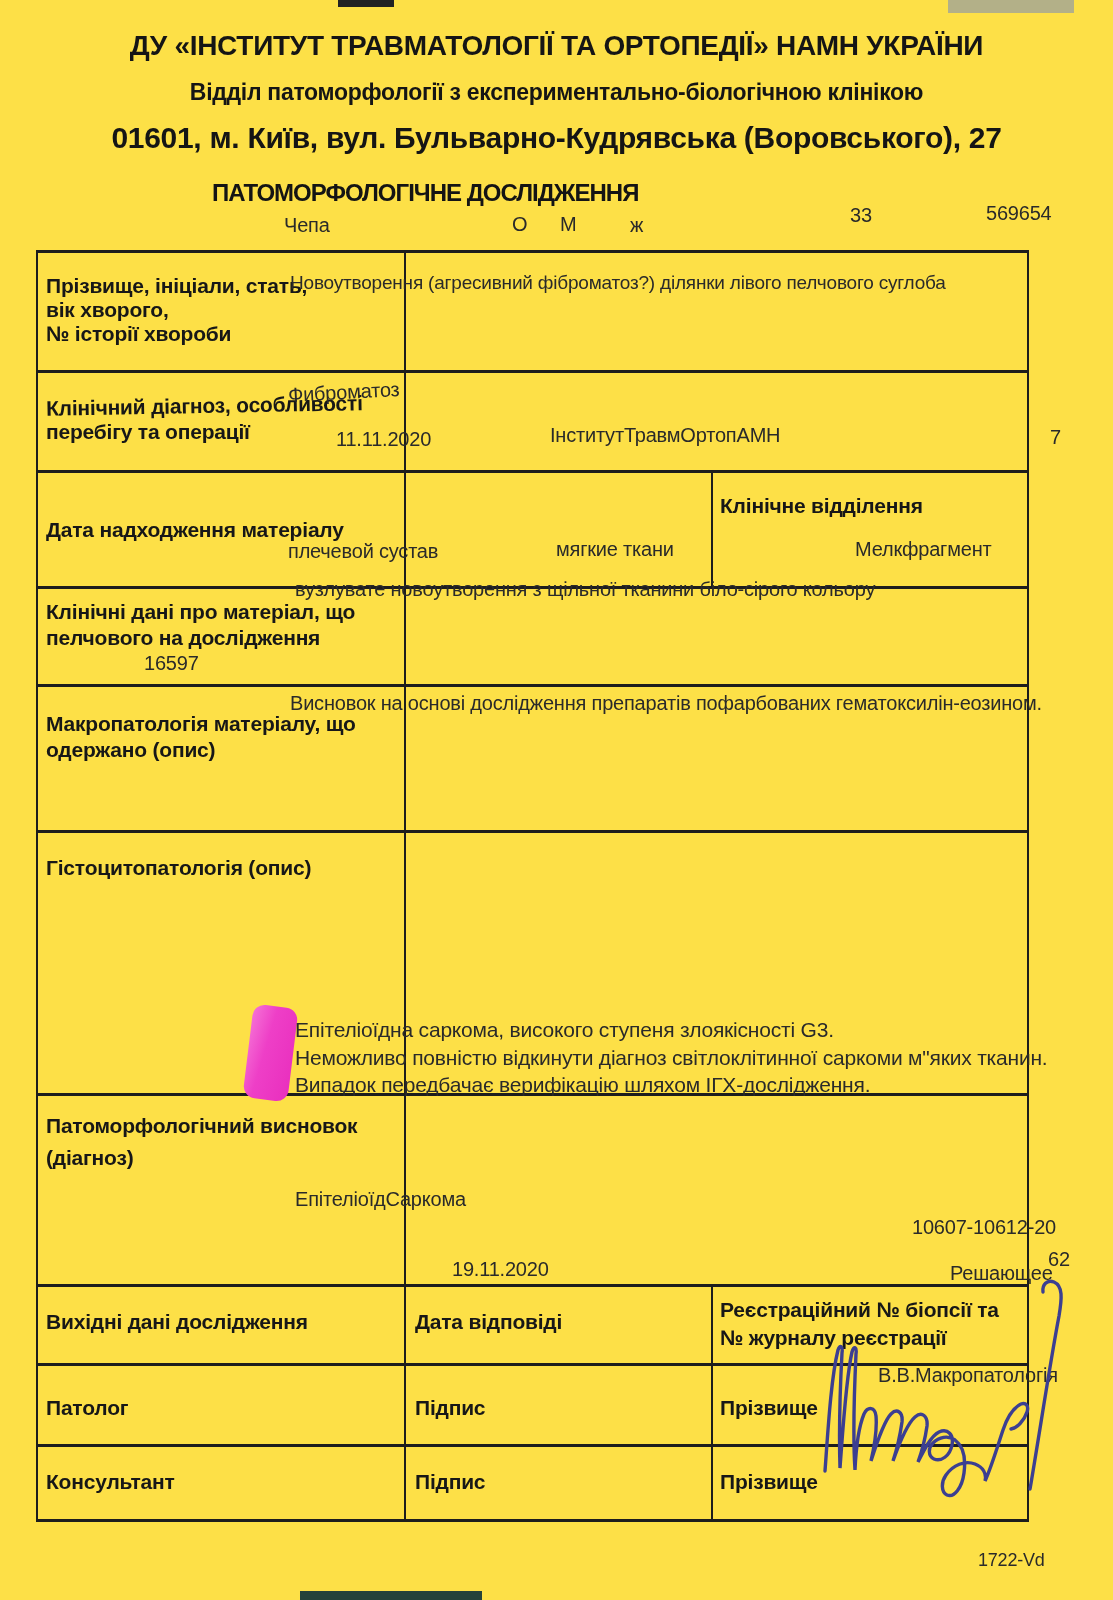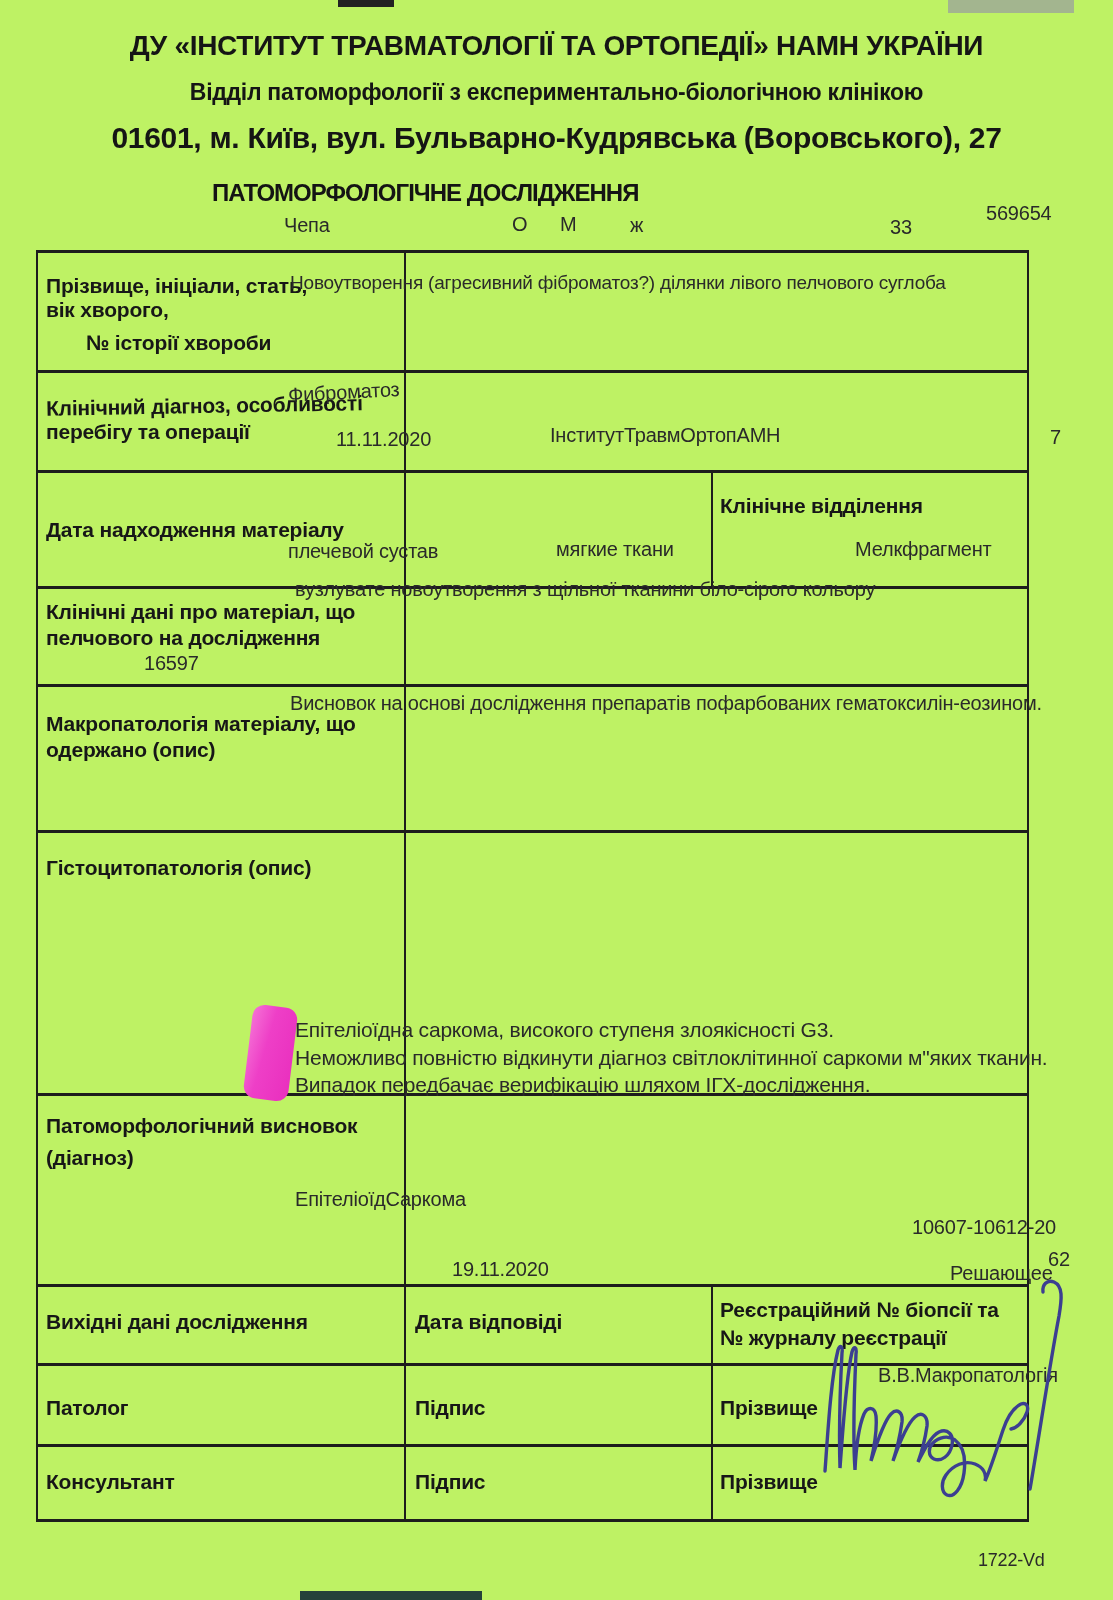--- a/index.html
+++ b/index.html
@@ -1,18 +1,18 @@
 <!DOCTYPE html>
 <html><head>
 <meta charset="utf-8">
 <style>
   html,body{margin:0;padding:0;background:#e8e8e6;}
   .page{
     position:relative;width:1113px;height:1600px;margin:0 auto;
-    background:#bef264;overflow:hidden;
+    background:#fde047;overflow:hidden;
     font-family:"Liberation Sans","DejaVu Sans",sans-serif;
     color:#1c1c1c;
   }
   .abs{position:absolute;white-space:nowrap;}
   .hdr{left:0;width:100%;text-align:center;font-weight:bold;letter-spacing:-0.3px;color:#151515;}
   .lbl{font-weight:bold;font-size:21px;color:#171717;letter-spacing:-0.2px;z-index:6;}
   .typ{font-size:20px;color:#2a2a2a;letter-spacing:-0.2px;z-index:7;}
   .hline{position:absolute;height:3px;background:#1d1d1d;z-index:4;}
   .vline{position:absolute;width:2px;background:#1d1d1d;z-index:4;}
   .marker{
@@ -36,21 +36,21 @@
   <div class="abs hdr" style="top:30px;font-size:28px;">ДУ «ІНСТИТУТ ТРАВМАТОЛОГІЇ ТА ОРТОПЕДІЇ» НАМН УКРАЇНИ</div>
   <div class="abs hdr" style="top:79px;font-size:23px;">Відділ патоморфології з експериментально-біологічною клінікою</div>
   <div class="abs hdr" style="top:121px;font-size:30px;">01601, м. Київ, вул. Бульварно-Кудрявська (Воровського), 27</div>
 
   <div class="abs" style="left:212px;top:179px;font-size:24px;font-weight:bold;letter-spacing:-1px;color:#141414;">ПАТОМОРФОЛОГІЧНЕ ДОСЛІДЖЕННЯ</div>
 
   <div class="abs typ" style="left:284px;top:214px;">Чепа</div>
   <div class="abs typ" style="left:512px;top:213px;">О</div>
   <div class="abs typ" style="left:560px;top:213px;">М</div>
   <div class="abs typ" style="left:630px;top:214px;">ж</div>
-  <div class="abs typ" style="left:850px;top:216px;margin-left:40px;">33</div>
+  <div class="abs typ" style="left:850px;top:204px;">33</div>
   <div class="abs typ" style="left:986px;top:202px;">569654</div>
 
   <div class="hline" style="left:36px;top:250px;width:993px;"></div>
   <div class="hline" style="left:36px;top:370px;width:993px;"></div>
   <div class="hline" style="left:36px;top:470px;width:993px;"></div>
   <div class="hline" style="left:36px;top:586px;width:993px;"></div>
   <div class="hline" style="left:36px;top:684px;width:993px;"></div>
   <div class="hline" style="left:36px;top:830px;width:993px;"></div>
   <div class="hline" style="left:36px;top:1093px;width:993px;"></div>
   <div class="hline" style="left:36px;top:1284px;width:993px;"></div>
@@ -59,21 +59,21 @@
   <div class="hline" style="left:36px;top:1519px;width:993px;"></div>
 
   <div class="vline" style="left:36px;top:250px;height:1272px;"></div>
   <div class="vline" style="left:1027px;top:250px;height:1272px;"></div>
   <div class="vline" style="left:404px;top:250px;height:1272px;"></div>
   <div class="vline" style="left:711px;top:470px;height:116px;"></div>
   <div class="vline" style="left:711px;top:1284px;height:238px;"></div>
 
   <div class="abs lbl" style="left:46px;top:274px;">Прізвище, ініціали, стать,</div>
   <div class="abs lbl" style="left:46px;top:298px;">вік хворого,</div>
-  <div class="abs lbl" style="left:46px;top:331px;margin-left:40px;">№ історії хвороби</div>
+  <div class="abs lbl" style="left:46px;top:322px;">№ історії хвороби</div>
   <div class="abs typ" style="left:290px;top:272px;font-size:19px;">Новоутворення (агресивний фіброматоз?) ділянки лівого пелчового суглоба</div>
 
   <div class="abs lbl" style="left:46px;top:394px;transform:rotate(-1deg);">Клінічний діагноз, особливості</div>
   <div class="abs lbl" style="left:46px;top:420px;">перебігу та операції</div>
   <div class="abs typ" style="left:288px;top:381px;transform:rotate(-3deg);">Фиброматоз</div>
   <div class="abs typ" style="left:336px;top:428px;">11.11.2020</div>
   <div class="abs typ" style="left:550px;top:424px;">ІнститутТравмОртопАМН</div>
   <div class="abs typ" style="left:1050px;top:426px;">7</div>
 
   <div class="abs lbl" style="left:46px;top:518px;">Дата надходження матеріалу</div>

